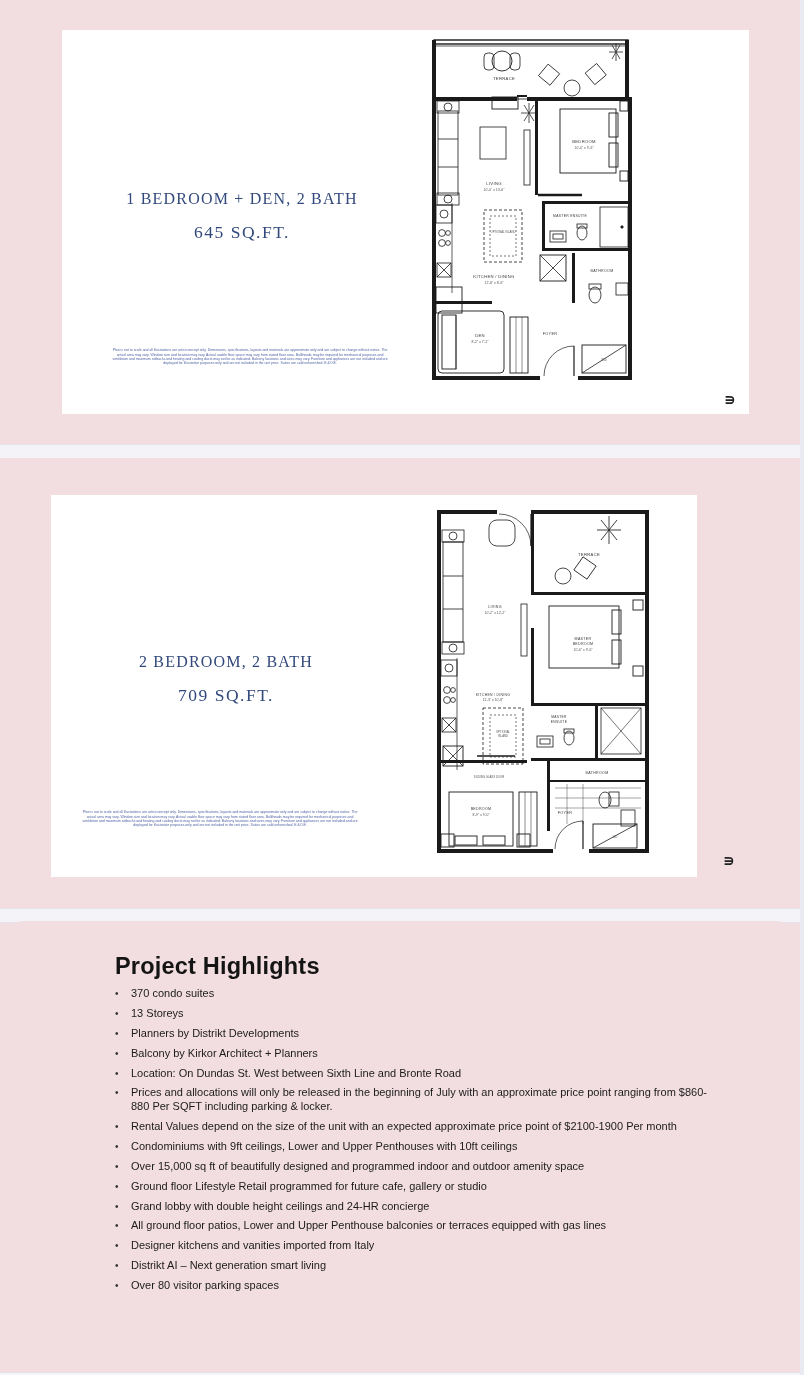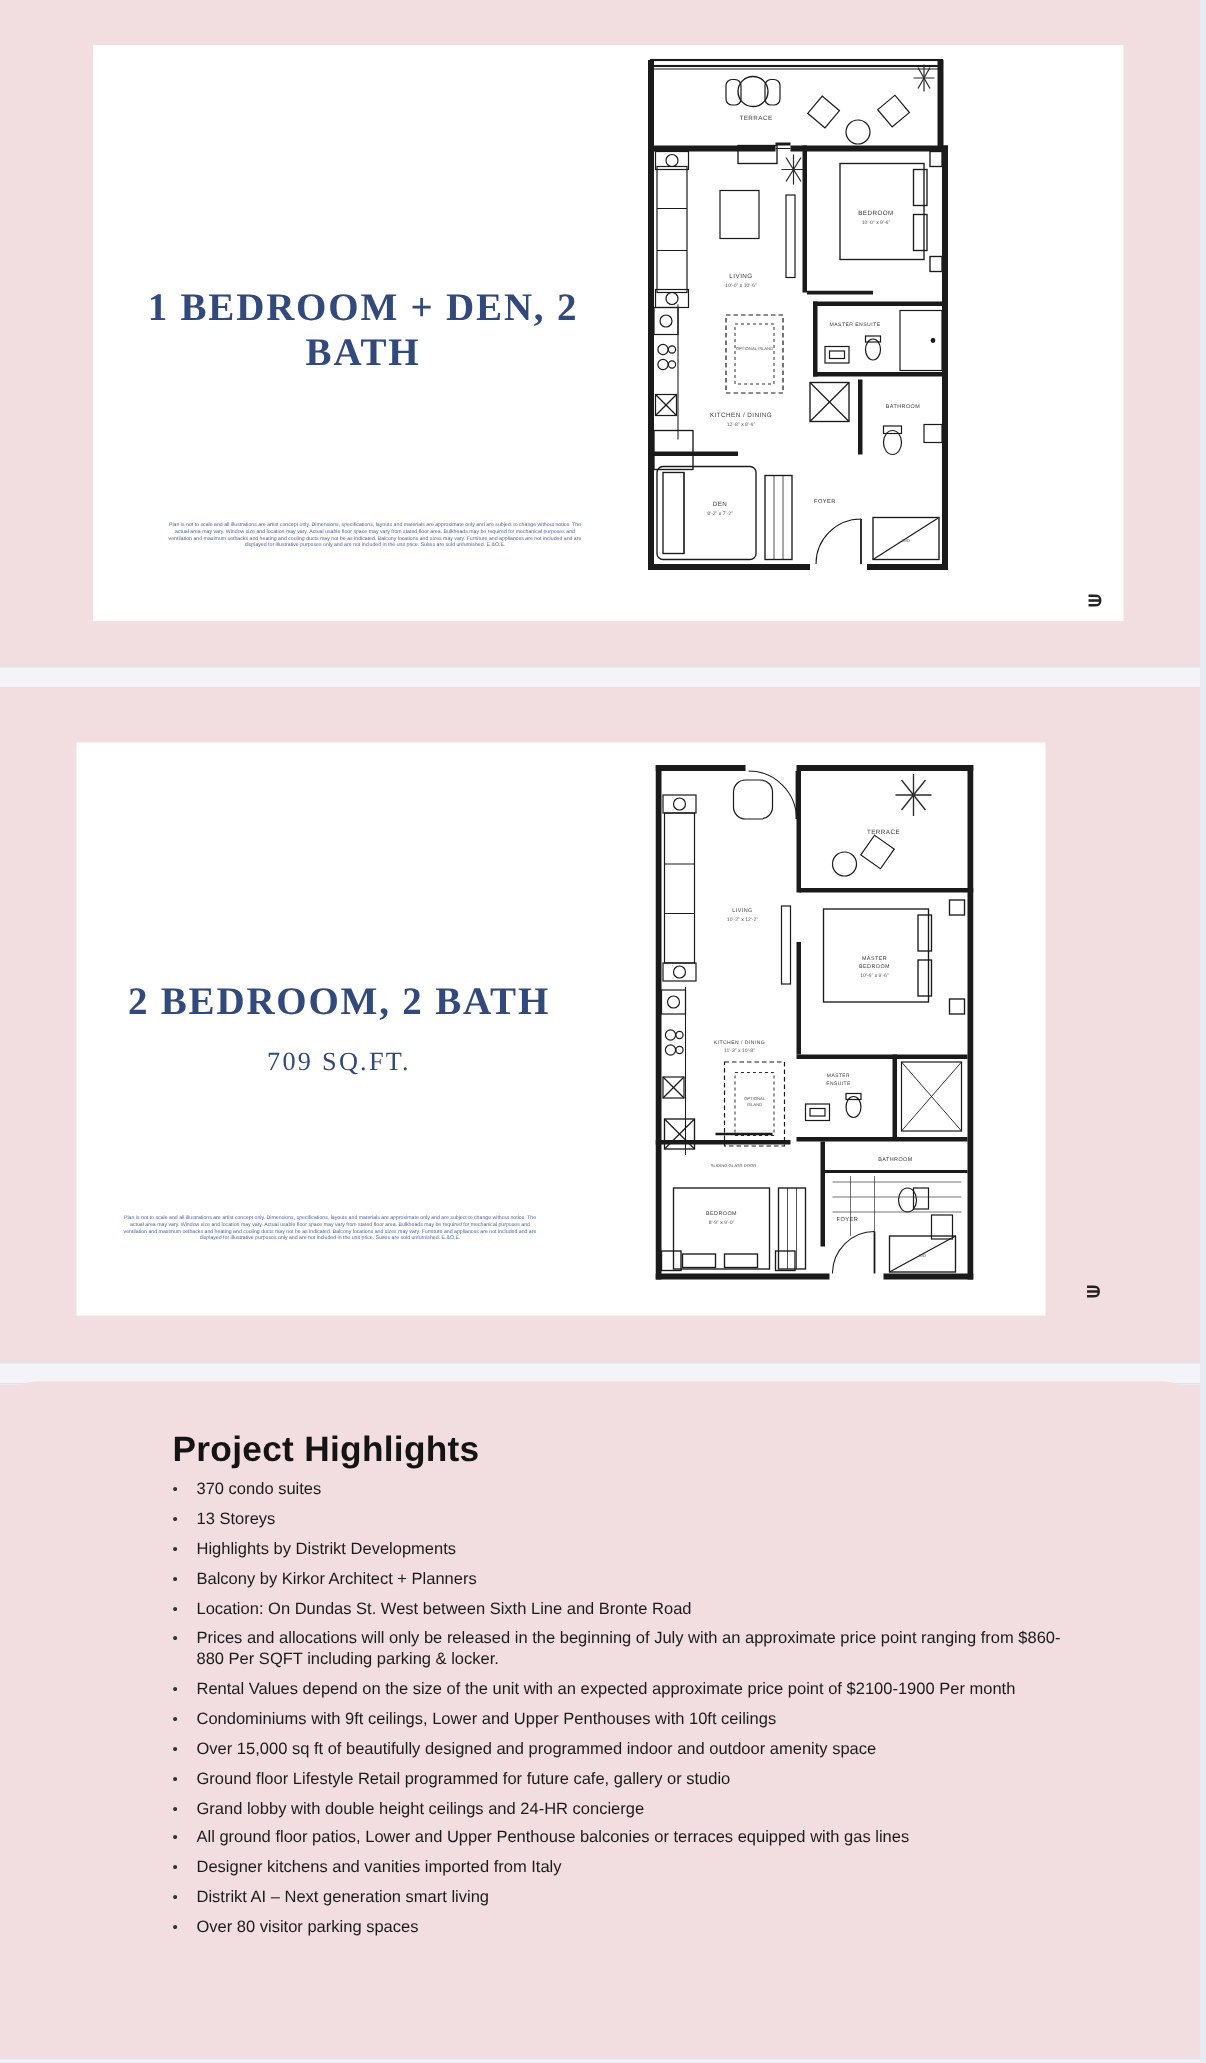--- a/index.html
+++ b/index.html
@@ -21,21 +21,21 @@
   .edge-strip{position:absolute;top:0;right:0;width:4px;height:1375px;background:#e9eaf2;}
 
   .card{position:absolute;background:#ffffff;}
   .card1{left:62px;top:30px;width:687px;height:384px;}
   .card2{left:51px;top:37px;width:646px;height:382px;}
 
   .title-block{position:absolute;text-align:center;color:#32497b;
     font-family:"Liberation Serif",serif;}
   .tb1{left:20px;top:160px;width:320px;}
   .tb2{left:30px;top:158px;width:290px;}
-  .plan-title{font-size:26px;letter-spacing:1.2px;font-weight:700;margin:0 0 14px 0;}
+  .plan-title{font-size:16px;letter-spacing:1.2px;font-weight:400;margin:0 0 14px 0;}
   .plan-sub{font-size:17.5px;letter-spacing:1.5px;font-weight:400;margin:0;}
 
   .disclaimer{position:absolute;height:34px;overflow:visible;}
   .dc1{left:48px;top:318px;width:280px;}
   .dc2{left:29px;top:315px;width:280px;}
   .disclaimer-inner{position:absolute;left:50%;margin-left:-250px;top:0;width:500px;
     transform:scale(0.56);transform-origin:top center;
     font-size:6.2px;line-height:1.25;color:#4f63a4;text-align:center;}
 
   .plan-wrap{position:absolute;}
@@ -63,20 +63,21 @@
 </head>
 <body>
 
 <div class="canvas">
 
   <section class="page page1">
     <div class="card card1">
 
       <div class="title-block tb1">
         <h2 class="plan-title">1 BEDROOM + DEN, 2 BATH</h2>
+        <h3 class="plan-sub">645 SQ.FT.</h3>
       </div>
 
       <div class="plan-wrap pw1">
         <svg viewBox="0 0 226 350" width="226" height="350">
 
           <g stroke="#1a1a1a" fill="none" stroke-width="1">
             <rect x="2" y="5" width="194" height="4" stroke-width="1.4"></rect>
             <line x1="2" y1="11" x2="196" y2="11" stroke-width="0.7"></line>
             <rect x="0" y="5" width="4" height="60" fill="#1a1a1a" stroke="none"></rect>
             <rect x="193" y="5" width="4" height="60" fill="#1a1a1a" stroke="none"></rect>
@@ -376,21 +377,21 @@
         <li>
         <span class="hl-bullet">•</span>
         <span class="hl-text">370 condo suites</span>
       </li>
         <li>
         <span class="hl-bullet">•</span>
         <span class="hl-text">13 Storeys</span>
       </li>
         <li>
         <span class="hl-bullet">•</span>
-        <span class="hl-text">Highlights by Distrikt Developments</span>
+        <span class="hl-text">Planners by Distrikt Developments</span>
       </li>
         <li>
         <span class="hl-bullet">•</span>
         <span class="hl-text">Balcony by Kirkor Architect + Planners</span>
       </li>
         <li>
         <span class="hl-bullet">•</span>
         <span class="hl-text">Location: On Dundas St. West between Sixth Line and Bronte Road</span>
       </li>
         <li>

